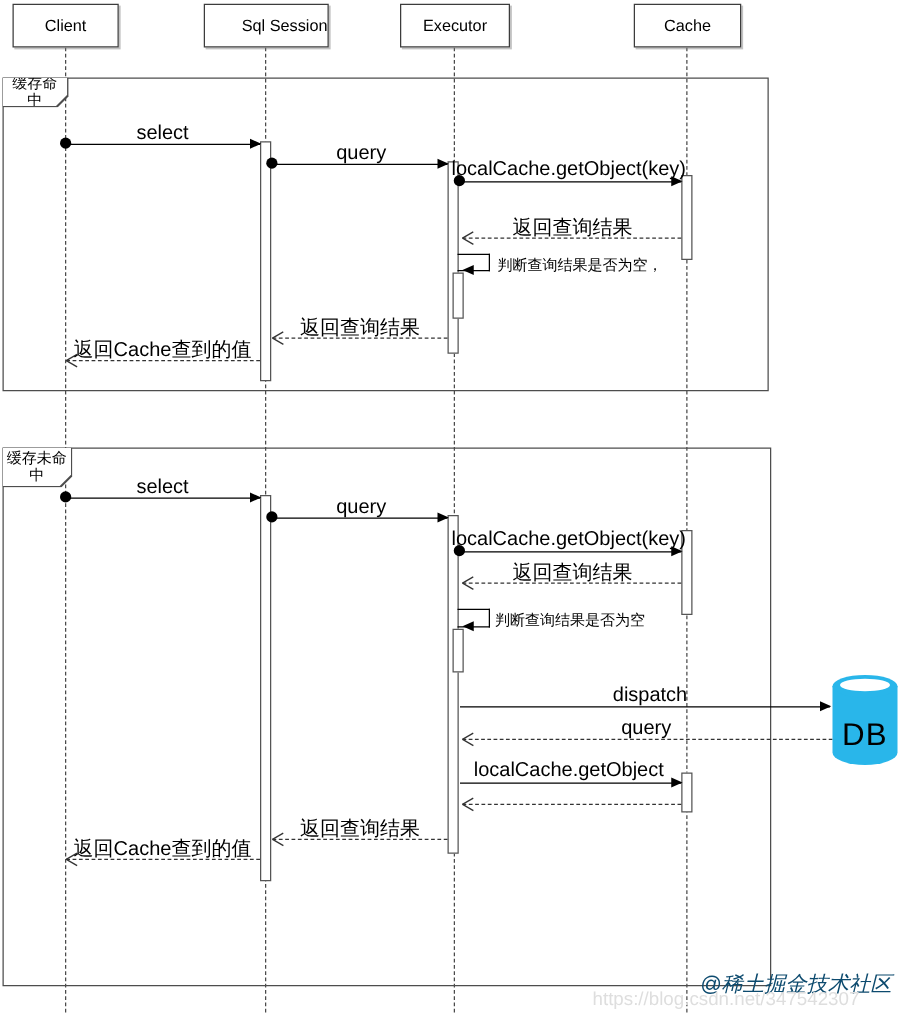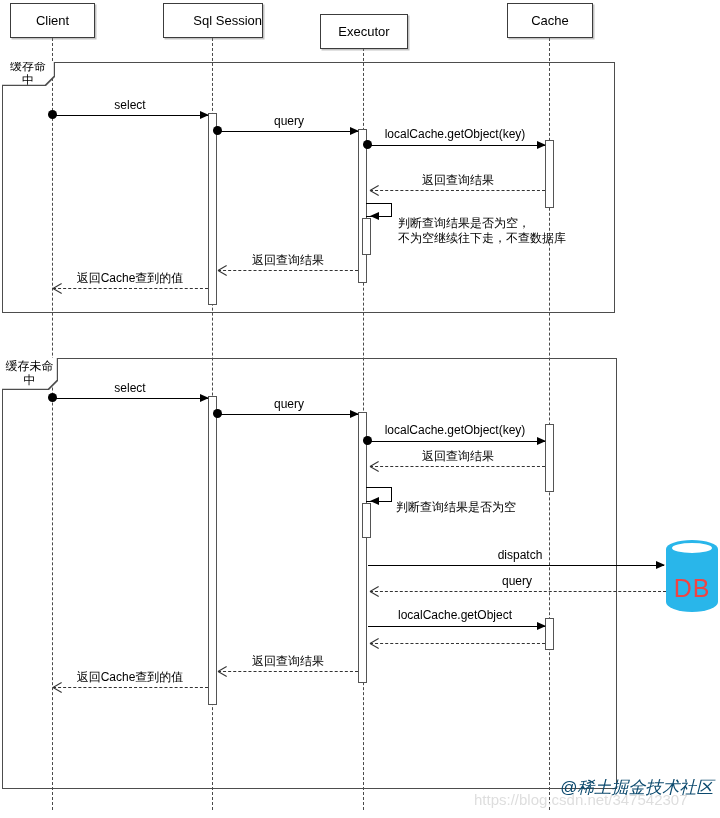--- a/index.html
+++ b/index.html
@@ -22,53 +22,53 @@
   .act{position:absolute;width:9px;background:#fff;border:1px solid #555;box-sizing:border-box;z-index:3;}
   
   .msg{position:absolute;height:0;border-top:1.3px solid #000;z-index:4;}
   .msg.dashed{border-top:1.2px dashed #333;}
   .head-r::after{content:'';position:absolute;right:-1px;top:-5px;width:0;height:0;
     border-left:9px solid #000;border-top:4px solid transparent;border-bottom:4px solid transparent;}
   .chev-l::before,.chev-l::after{content:'';position:absolute;left:0;width:10px;height:1.2px;background:#333;transform-origin:0 50%;}
   .chev-l::before{top:-1px;transform:rotate(30deg);}
   .chev-l::after{top:-1px;transform:rotate(-30deg);}
   .dot{position:absolute;width:9px;height:9px;border-radius:50%;background:#000;z-index:6;}
-  .mlabel{position:absolute;font-size:12px;white-space:nowrap;transform:translateX(-50%);z-index:4;}
-  .note{position:absolute;font-size:12px;line-height:15px;white-space:nowrap;z-index:4;margin-top:11px;}
+  .mlabel{position:absolute;font-size:16px;white-space:nowrap;transform:translateX(-50%);z-index:4;}
+  .note{position:absolute;font-size:12px;line-height:15px;white-space:nowrap;z-index:4;}
   
   .selfloop{position:absolute;border:1.3px solid #000;border-left:none;box-sizing:border-box;z-index:4;background:transparent;}
   .head-l-solid{position:absolute;width:0;height:0;border-right:9px solid #000;
     border-top:4px solid transparent;border-bottom:4px solid transparent;z-index:5;}
   
   .db{position:absolute;left:666px;top:540px;width:52px;height:72px;z-index:5;}
   .db-body{position:absolute;top:9px;left:0;right:0;bottom:0;background:#29b6ea;border-radius:0 0 26px 26px / 0 0 10px 10px;}
   .db-top{position:absolute;top:0;left:0;right:0;height:18px;background:#29b6ea;border-radius:50%;}
   .db-top-hole{position:absolute;top:3px;left:6px;right:6px;height:10px;background:#fff;border-radius:50%;}
-  .db-label{position:absolute;bottom:9px;width:100%;text-align:center;color:#ef4444;font-size:25px;letter-spacing:1px;}
+  .db-label{position:absolute;bottom:9px;width:100%;text-align:center;color:#000000;font-size:25px;letter-spacing:1px;}
   
   .wm1{position:absolute;left:560px;top:776px;font-size:17px;color:#0c4a6e;z-index:7;white-space:nowrap;font-style:italic;}
   .wm2{position:absolute;left:474px;top:791px;font-size:15px;color:#dedede;z-index:7;white-space:nowrap;}
 </style>
 </head>
 <body>
 
 <div id="canvas">
 
   <div class="lifeline" style="left:52px;"></div>
   <div class="lifeline" style="left:212px;"></div>
   <div class="lifeline" style="left:363px;"></div>
   <div class="lifeline" style="left:549px;"></div>
 
   <div class="pbox" style="left:10px;width:85px;">
       <span>Client</span>
     </div>
   <div class="pbox" style="left:163px;width:100px;justify-content:flex-end;">
       <span>Sql Session</span>
     </div>
-  <div class="pbox" style="left:320px;width:88px;margin-top:11px;">
+  <div class="pbox" style="left:320px;width:88px;">
       <span>Executor</span>
     </div>
   <div class="pbox" style="left:507px;width:86px;">
       <span>Cache</span>
     </div>
 
   <div class="frame" style="left:2px;top:62px;width:613px;height:251px;"></div>
   <div class="tab" style="left:2px;top:62px;width:53px;height:24px;">
     <div class="tab-inner">缓存命中</div>
   </div>
@@ -90,21 +90,20 @@
   <div class="msg head-r" style="left:368px;top:145px;width:177px;"></div>
   <div class="mlabel" style="left:455px;top:127px;">localCache.getObject(key)</div>
 
   <div class="msg dashed chev-l" style="left:370px;top:190px;width:175px;"></div>
   <div class="mlabel" style="left:458px;top:172px;">返回查询结果</div>
 
   <div class="selfloop" style="left:366px;top:203px;width:26px;height:14px;"></div>
   <div class="head-l-solid" style="left:370px;top:212px;"></div>
   <div class="note" style="left:398px;top:205px;">
     <div>判断查询结果是否为空，</div>
-    <div>不为空继续往下走，不查数据库</div>
   </div>
 
   <div class="msg dashed chev-l" style="left:218px;top:270px;width:140px;"></div>
   <div class="mlabel" style="left:288px;top:252px;">返回查询结果</div>
 
   <div class="msg dashed chev-l" style="left:53px;top:288px;width:155px;"></div>
   <div class="mlabel" style="left:130px;top:270px;">返回Cache查到的值</div>
 
   <div class="frame" style="left:2px;top:358px;width:615px;height:431px;"></div>
   <div class="tab" style="left:2px;top:358px;width:56px;height:32px;">

